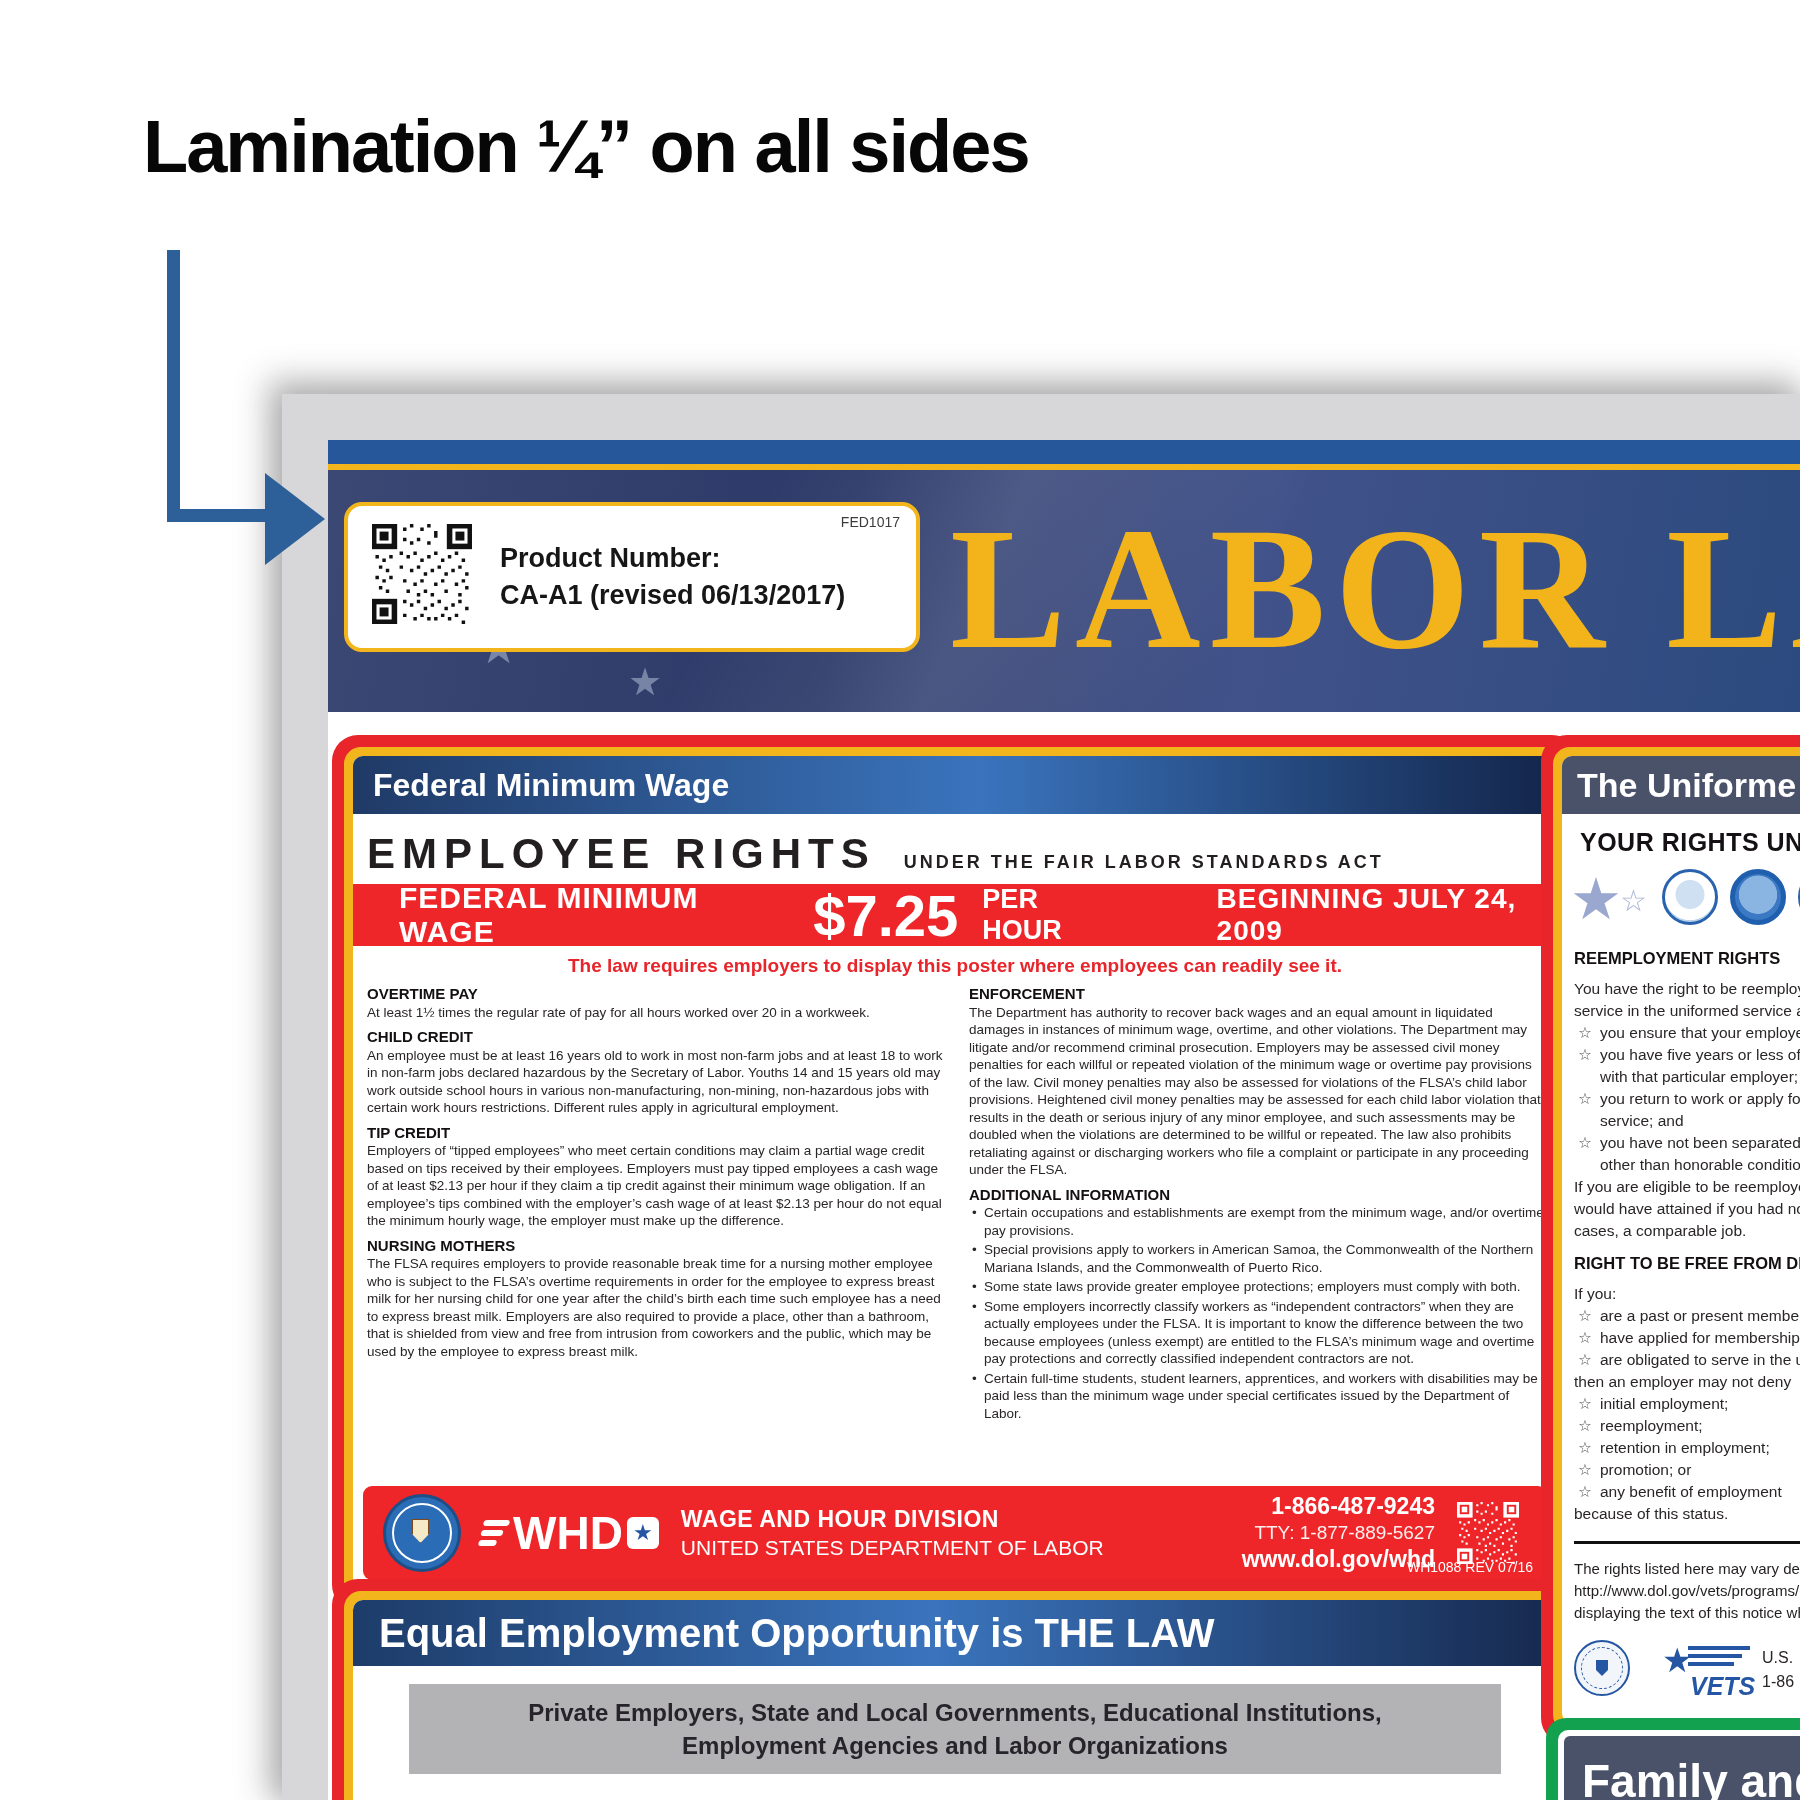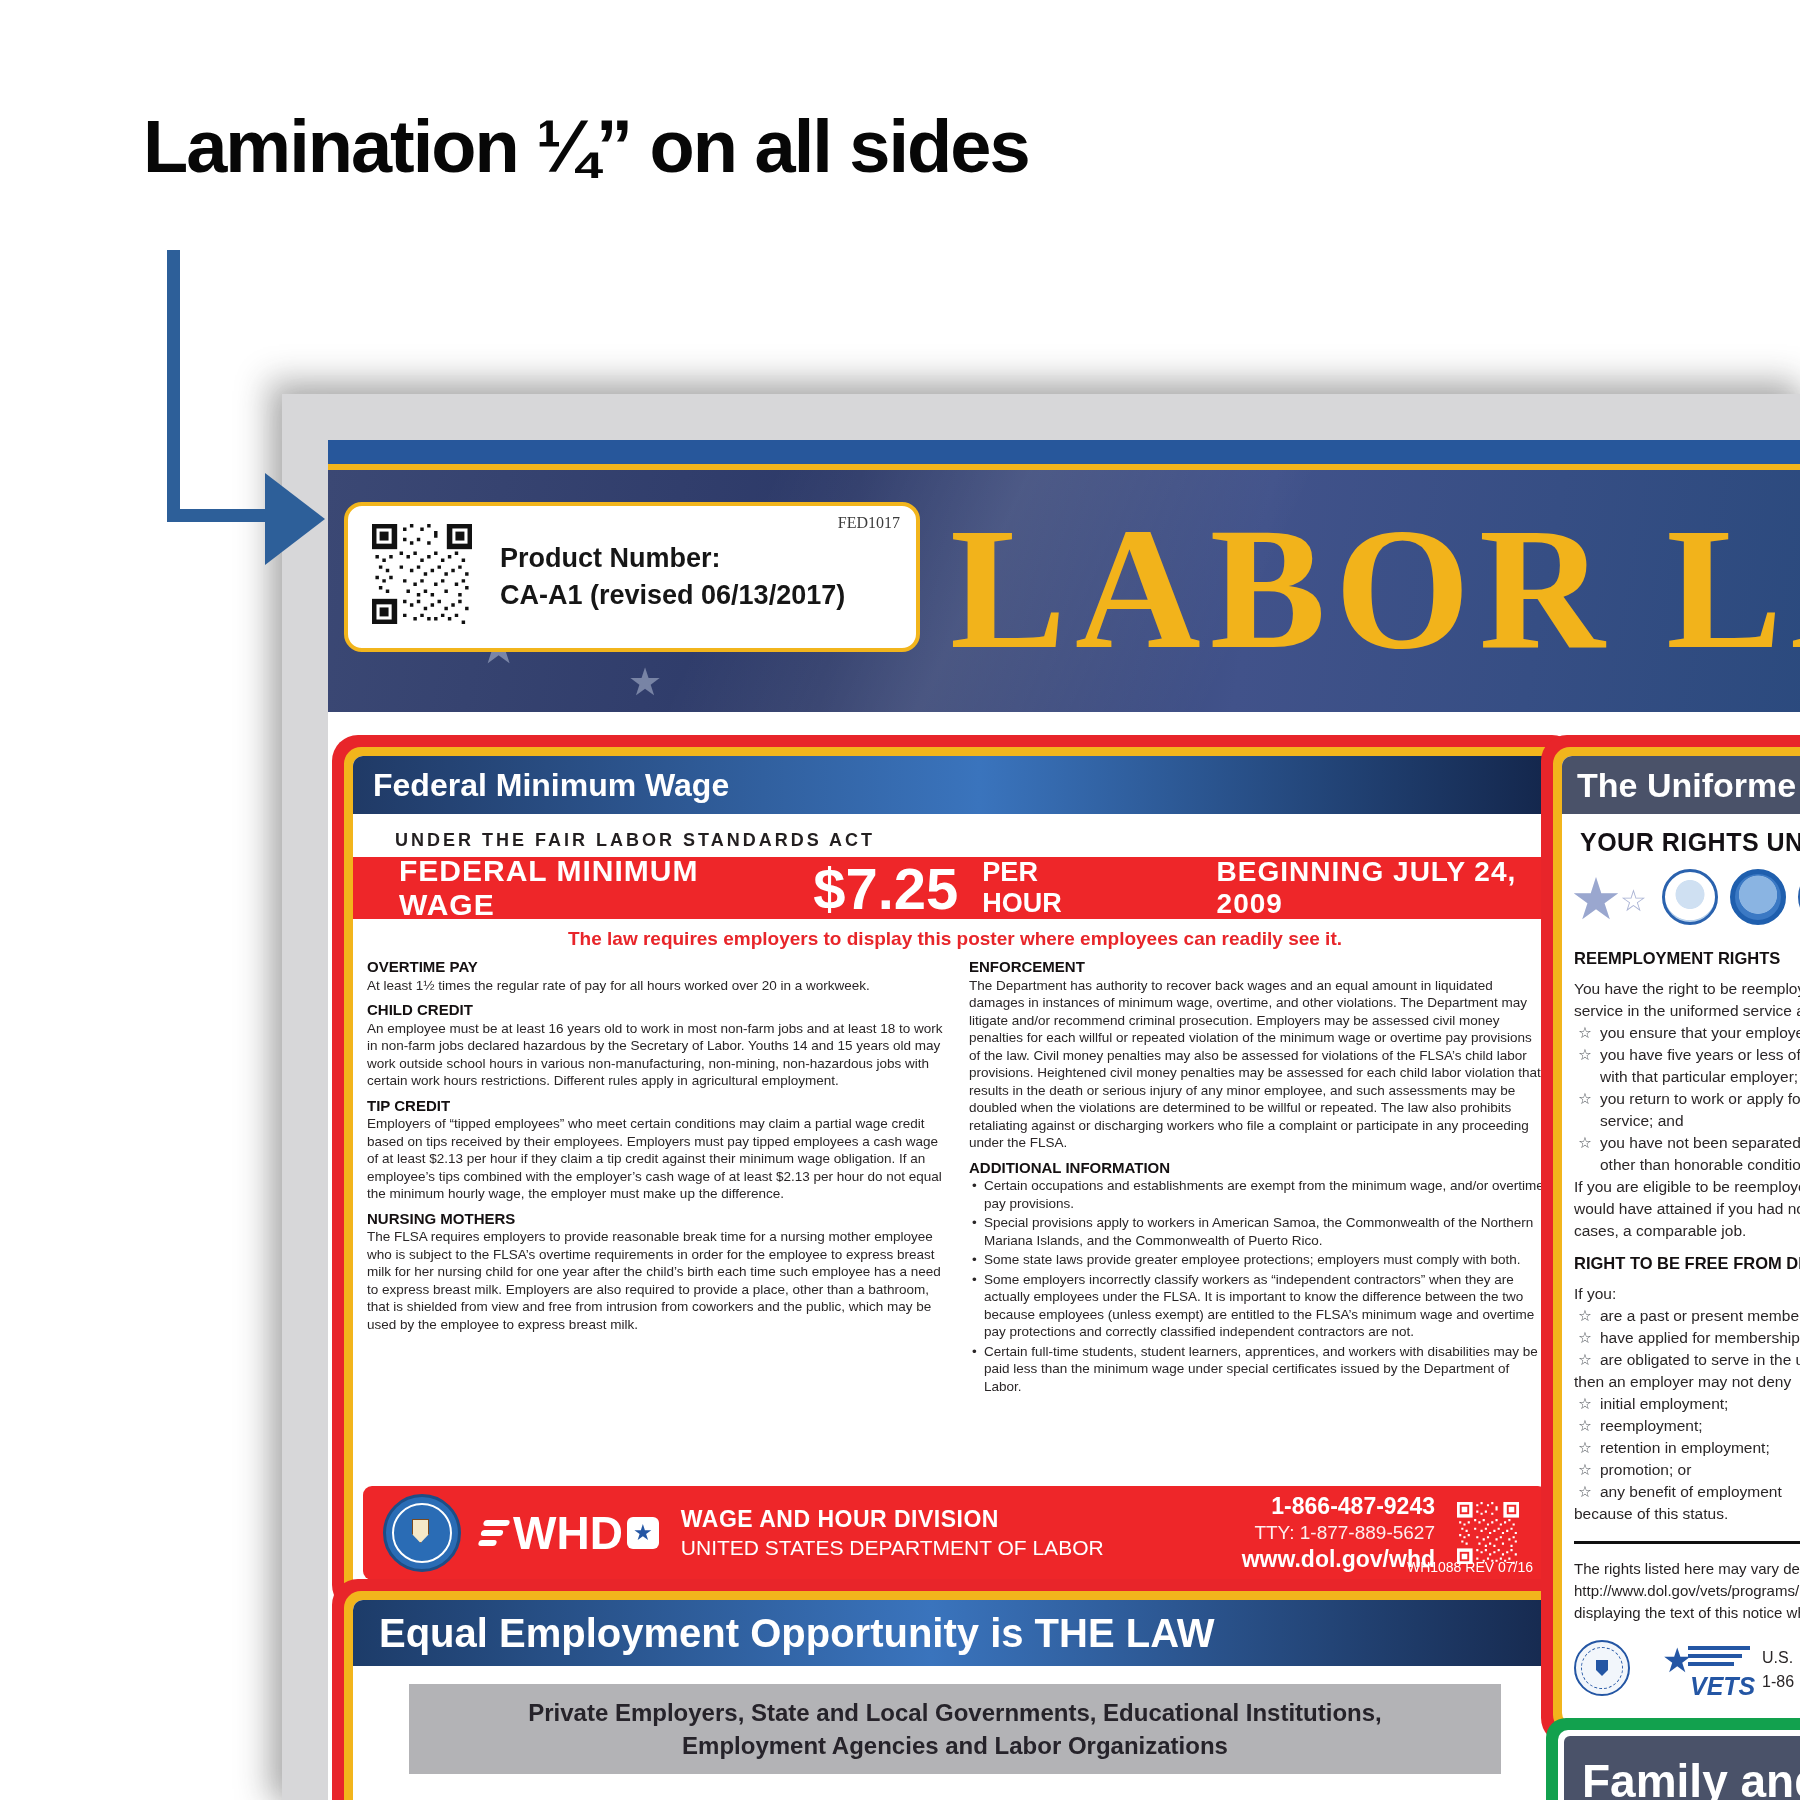--- a/index.html
+++ b/index.html
@@ -25,21 +25,21 @@
   .flagband{left:0;top:30px;right:0;height:242px;overflow:hidden;
     background:linear-gradient(100deg,#3b4874 0%,#2c3968 35%,#41528a 62%,#2b4a7e 100%);}
   .flagband::after{content:"";position:absolute;inset:0;
     background:linear-gradient(115deg,transparent 28%,rgba(255,255,255,.12) 44%,transparent 62%);}
   .flagstar{color:rgba(220,228,245,.42);z-index:1;}
 
   .product-box{left:16px;top:62px;width:568px;height:142px;background:#ffffff;
     border:4px solid #f2b51c;border-radius:18px;z-index:2;}
   .qr-top{left:24px;top:18px;width:100px;height:100px;color:#111;}
   .product-text{left:152px;top:34px;font-size:27px;font-weight:bold;color:#161616;line-height:37px;}
-  .fed-code{right:16px;top:8px;font-size:16px;color:#3c3c3c;font-weight:normal;font-family:Liberation Serif, serif;}
+  .fed-code{right:16px;top:8px;font-size:14px;color:#3c3c3c;font-weight:normal;}
   .labor-headline{left:622px;top:-6px;width:900px;height:250px;line-height:250px;overflow:hidden;
     font-family:"Liberation Serif", serif;font-weight:bold;font-size:174px;letter-spacing:9px;
     color:#f2b31b;white-space:nowrap;z-index:2;}
 
   
   .sect{border-radius:26px;background:#e8252a;padding:12px;}
   .sect-gold{background:#f2b51c;border-radius:17px;padding:9px;width:100%;height:100%;box-sizing:border-box;}
   .sect-white{background:#ffffff;border-radius:10px;width:100%;height:100%;box-sizing:border-box;
               position:relative;overflow:hidden;}
 
@@ -184,20 +184,21 @@
         <div>CA-A1 (revised 06/13/2017)</div>
       </div>
       <div class="abs fed-code">FED1017</div>
     </div>
 
     <div class="abs sect flsa">
       <div class="sect-gold">
           <div class="sect-white">
         <div class="flsa-header">Federal Minimum Wage</div>
         <div class="er-row">
+          <span class="er-title">EMPLOYEE RIGHTS</span>
           <span class="er-sub">UNDER THE FAIR LABOR STANDARDS ACT</span>
         </div>
         <div class="wage-bar">
           <span class="wage-label">FEDERAL MINIMUM WAGE</span>
           <span class="wage-amount">$7.25</span>
           <span class="wage-unit">PER HOUR</span>
           <span class="wage-date">BEGINNING JULY 24, 2009</span>
         </div>
         <div class="notice-line">The law requires employers to display this poster where employees can readily see it.</div>
 

